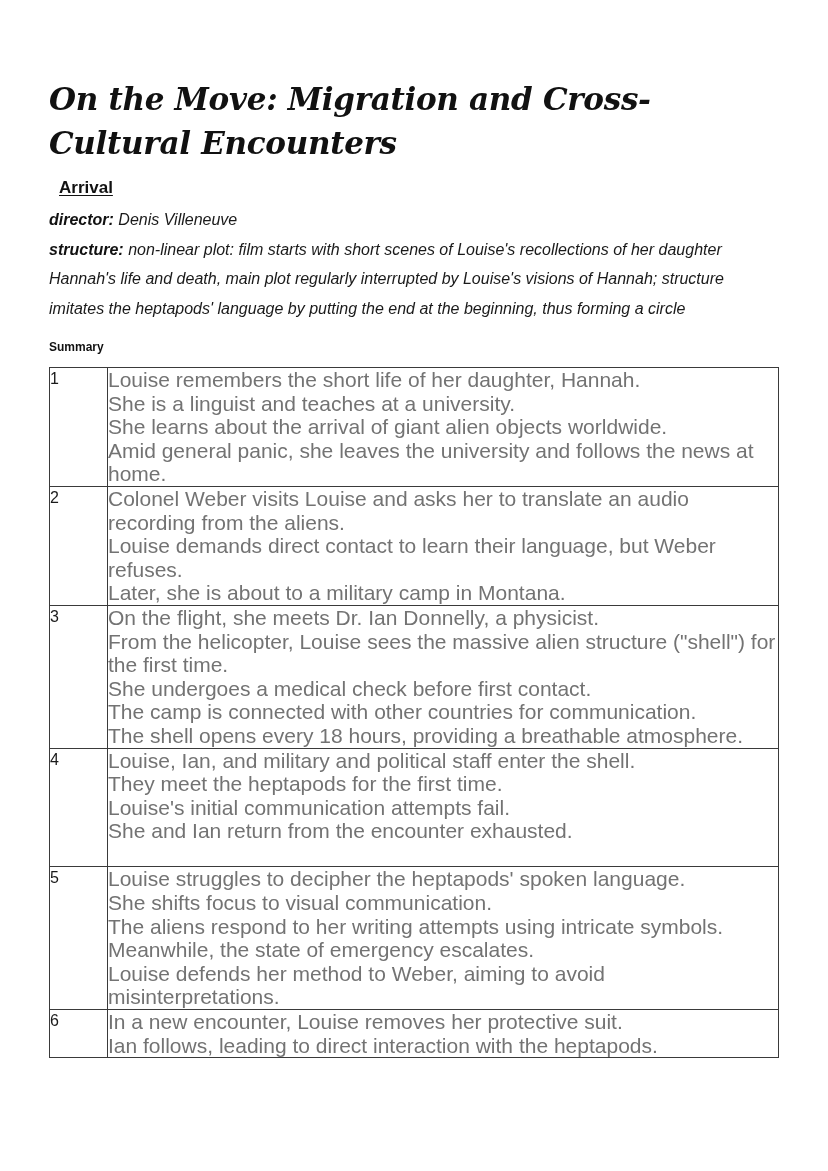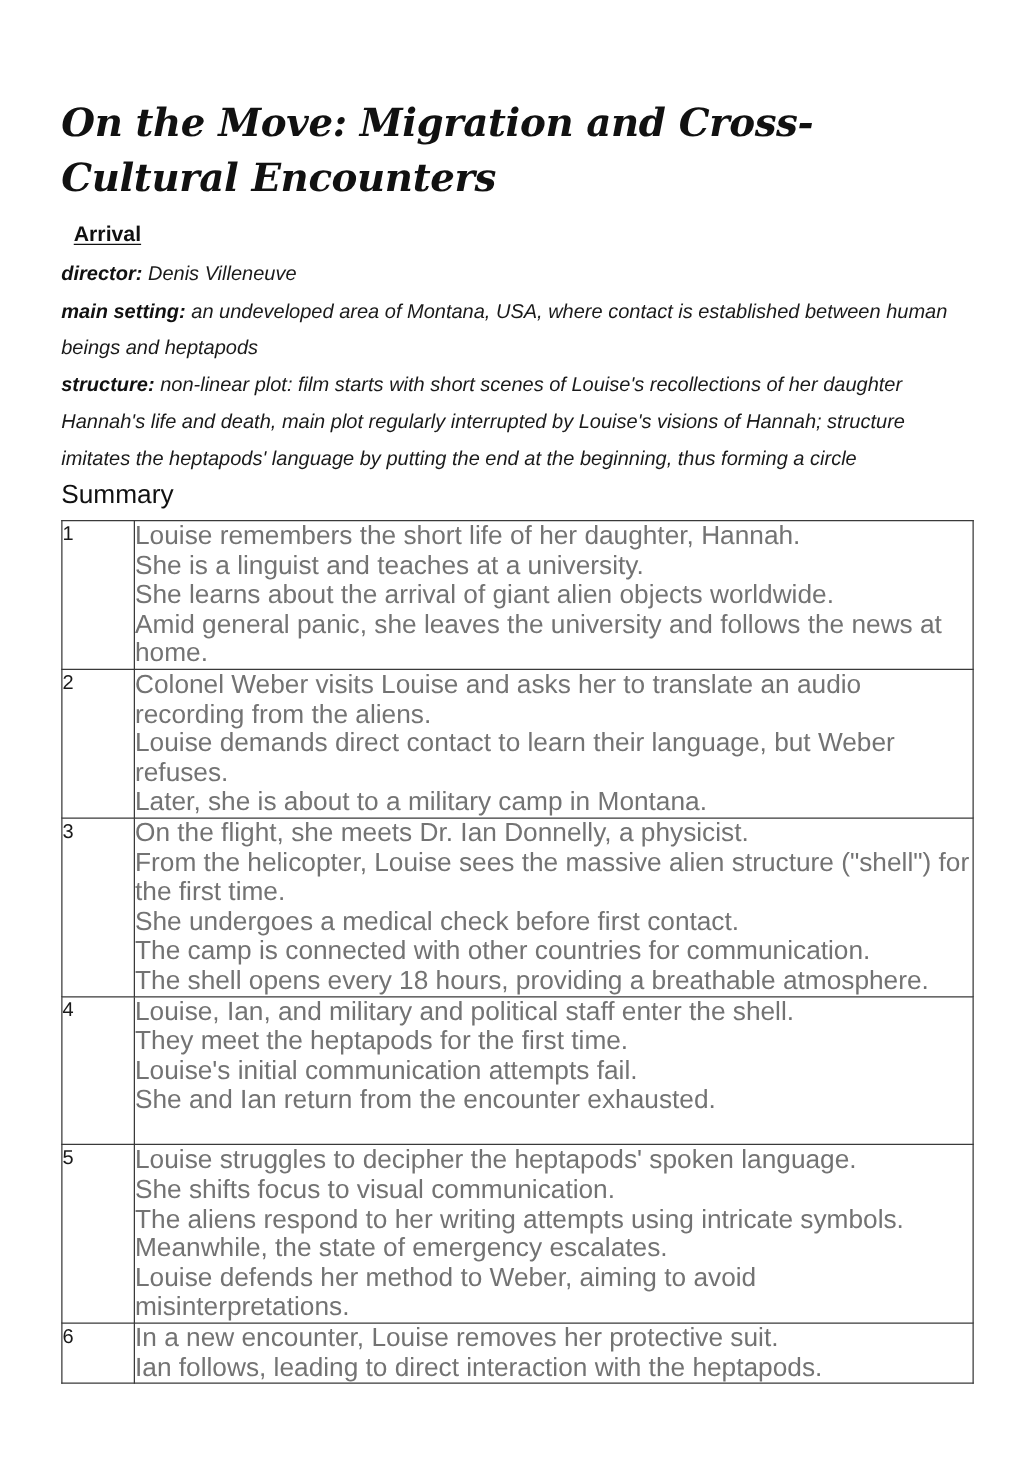--- a/index.html
+++ b/index.html
@@ -68,23 +68,23 @@
     color: #1a1a1a;
     font-style: italic;
   }
   .meta-line .k {
     font-weight: bold;
     color: #111111;
   }
 
   
   .summary-heading {
-    margin: 2px 0 0 0;
-    font-size: 21px;
-    font-weight: normal;
+    margin: 12px 0 0 0;
+    font-size: 12px;
+    font-weight: bold;
     line-height: 24px;
     color: #111111;
   }
 
   
   table.summary-table {
     margin-top: 8px;
     border-collapse: collapse;
     width: 730px;
     table-layout: fixed;
@@ -121,21 +121,20 @@
   <div class="content">
 
     <h1 class="doc-title">On the Move: Migration and Cross-Cultural Encounters</h1>
 
     <div>
       <span class="film-title">Arrival</span>
     </div>
 
     <div class="meta-block">
         <div class="meta-line"><span class="k">director:</span><span> Denis Villeneuve</span></div>
-        <div class="meta-line"><span class="k">main setting:</span><span> an undeveloped area of Montana, USA, where contact is established between human beings and heptapods</span></div>
         <div class="meta-line"><span class="k">structure:</span><span> non-linear plot: film starts with short scenes of Louise's recollections of her daughter Hannah's life and death, main plot regularly interrupted by Louise's visions of Hannah; structure imitates the heptapods' language by putting the end at the beginning, thus forming a circle</span></div>
       </div>
 
     <div class="summary-heading">Summary</div>
 
     <table class="summary-table">
       <tbody>
           <tr>
             <td class="num-cell">1</td>
             <td class="text-cell">

